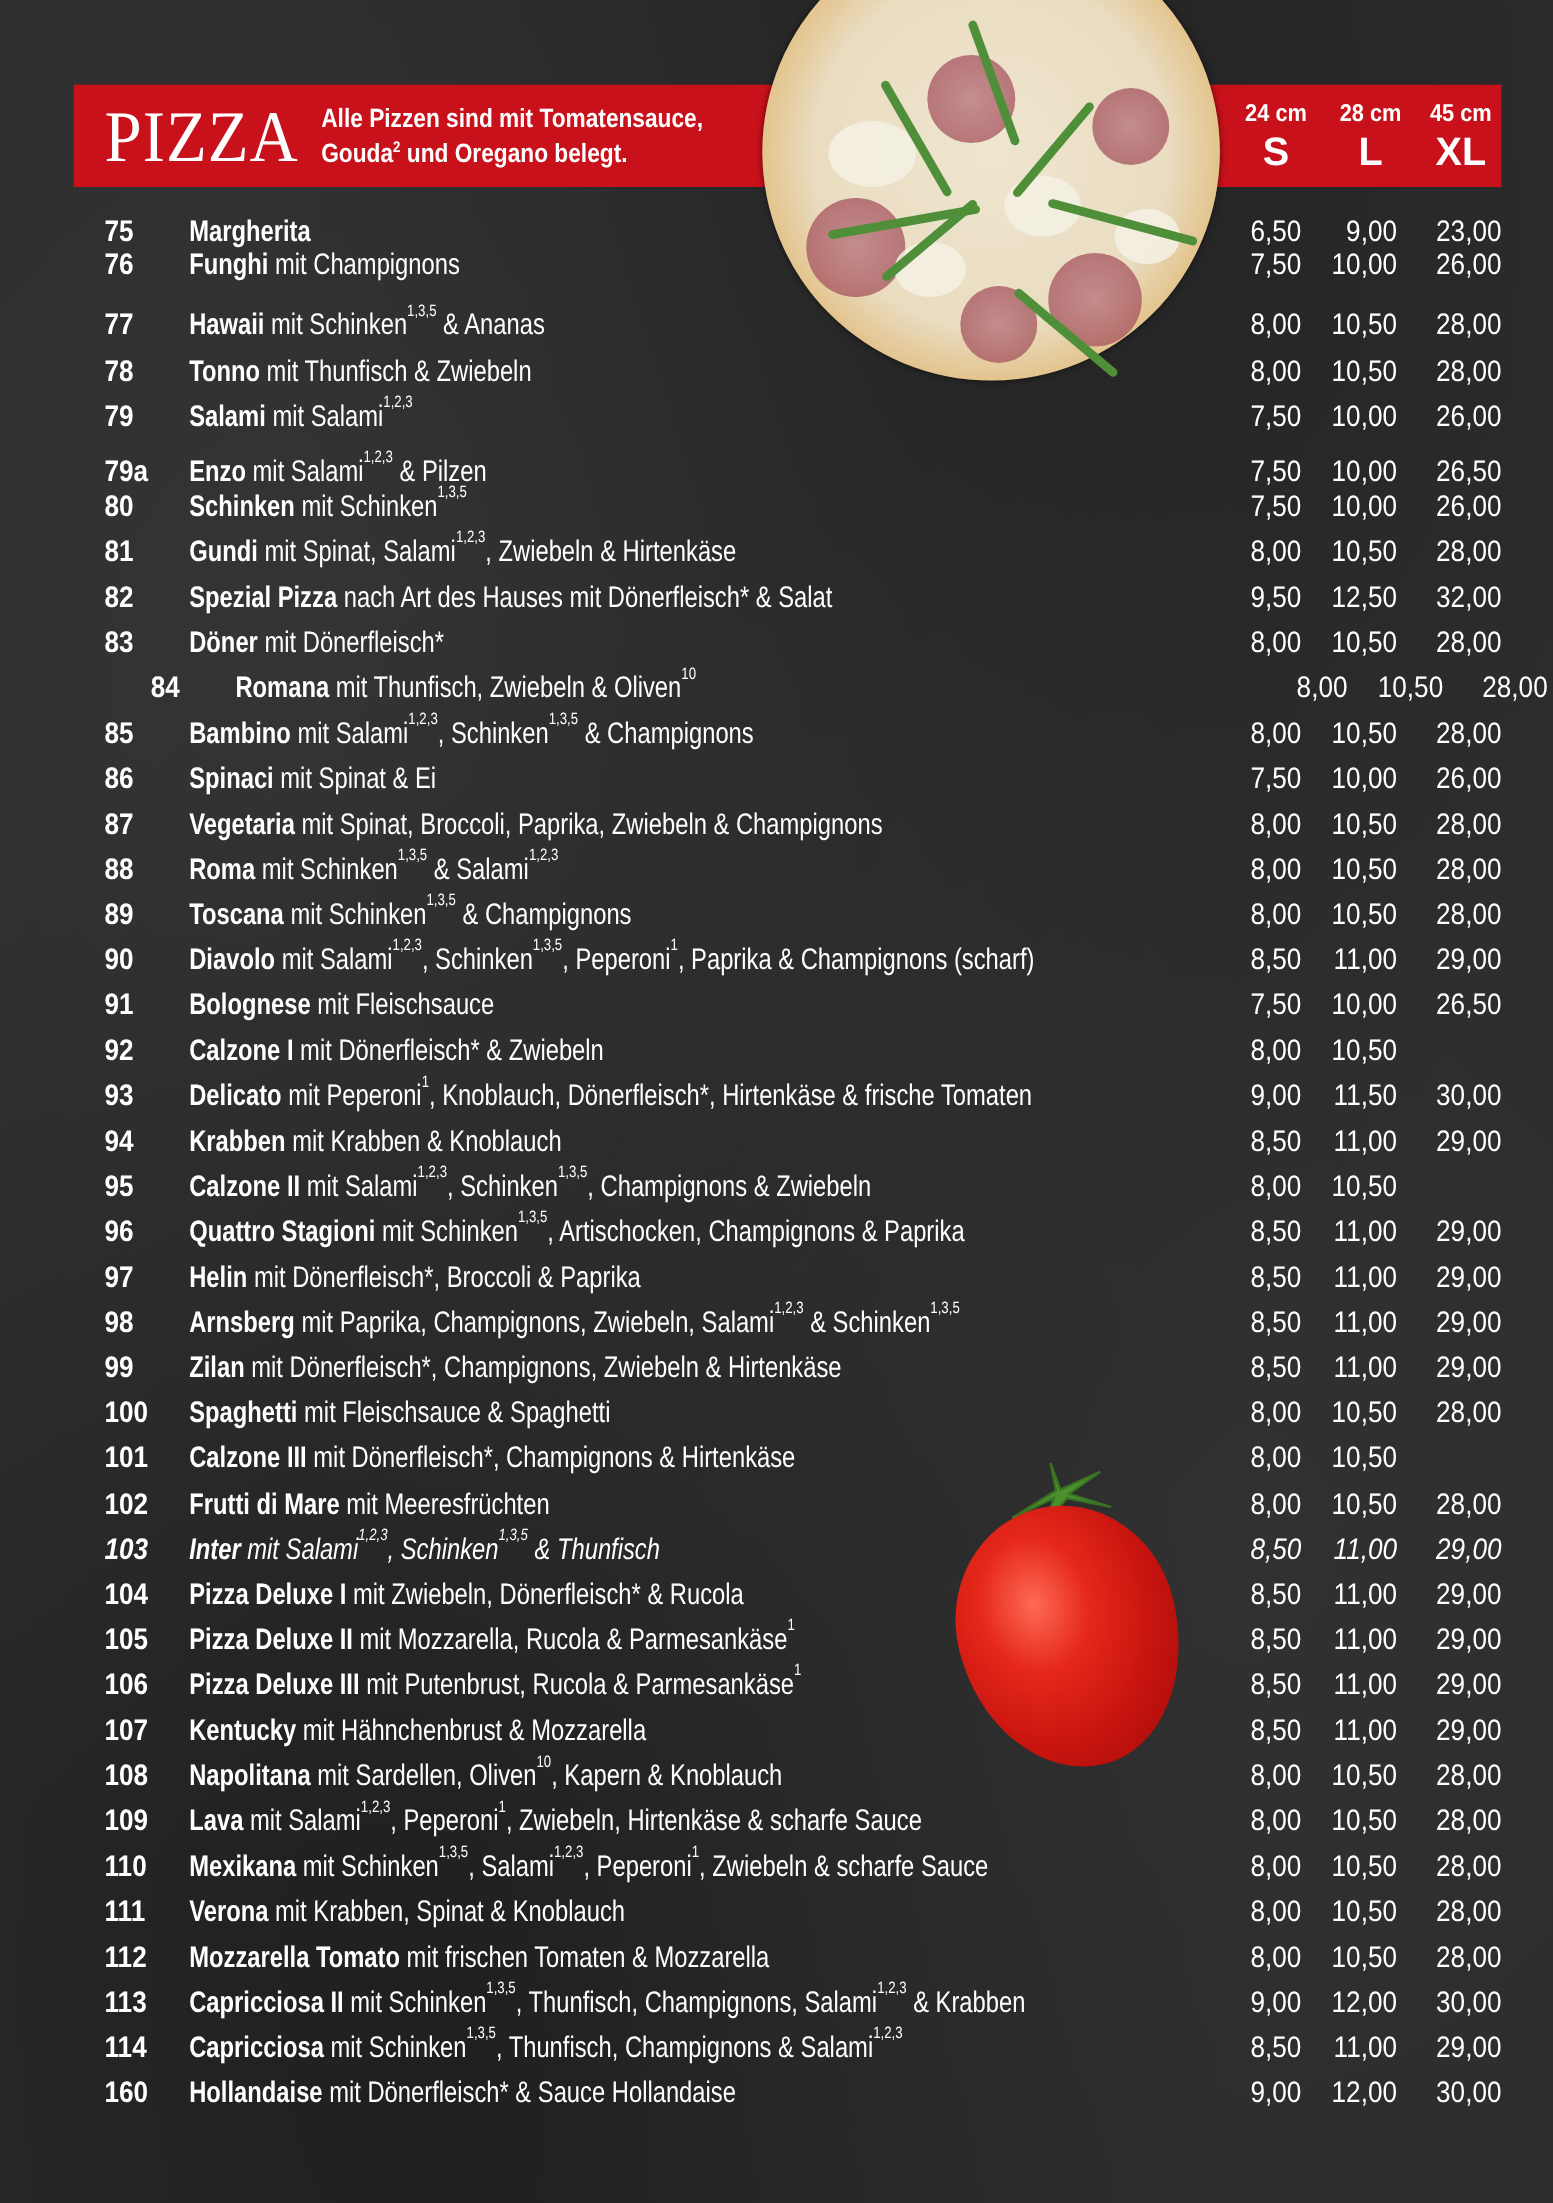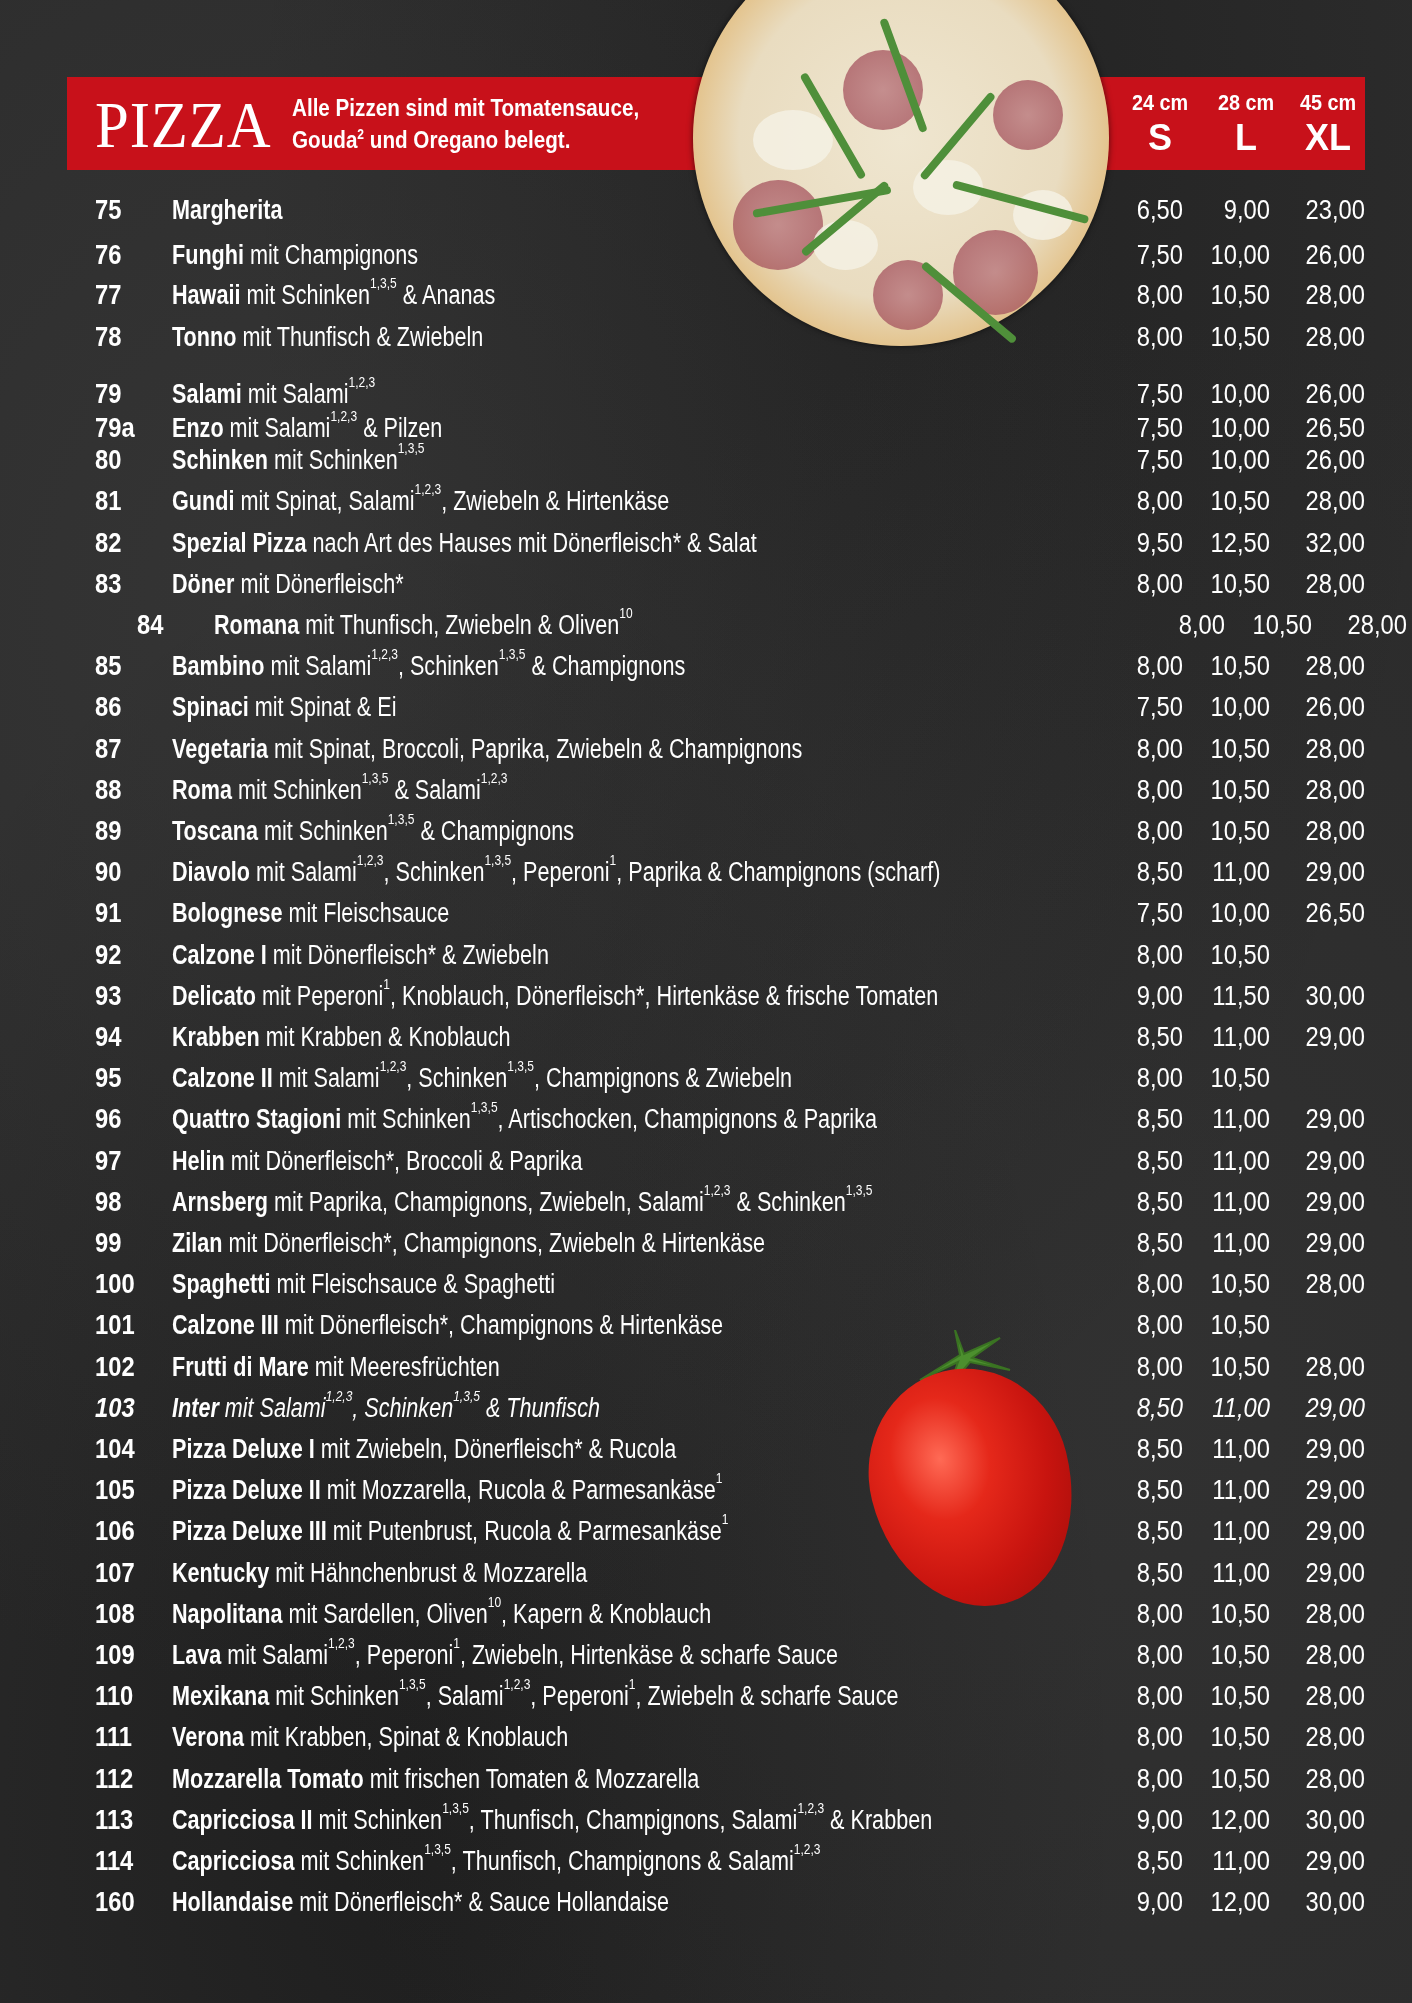--- a/index.html
+++ b/index.html
@@ -138,42 +138,42 @@
 <div class="tomato"></div>
 
 <div class="menu-list" id="menu-list">
     <div class="row" style="top: 190px;">
       <span class="num">75</span>
       <span class="desc"><span class="name">Margherita</span></span>
       <span class="price ps">6,50</span>
       <span class="price pl">9,00</span>
       <span class="price px">23,00</span>
     </div>
-    <div class="row" style="top: 235px;">
+    <div class="row" style="top: 220px;">
       <span class="num">76</span>
       <span class="desc"><span class="name">Funghi</span><span class="ing"> mit Champignons</span></span>
       <span class="price ps">7,50</span>
       <span class="price pl">10,00</span>
       <span class="price px">26,00</span>
     </div>
     <div class="row" style="top: 275.4px;">
       <span class="num">77</span>
       <span class="desc"><span class="name">Hawaii</span><span class="ing"> mit Schinken</span><sup class="allergen">1,3,5</sup><span class="ing"> &amp; Ananas</span></span>
       <span class="price ps">8,00</span>
       <span class="price pl">10,50</span>
       <span class="price px">28,00</span>
     </div>
     <div class="row" style="top: 316.6px;">
       <span class="num">78</span>
       <span class="desc"><span class="name">Tonno</span><span class="ing"> mit Thunfisch &amp; Zwiebeln</span></span>
       <span class="price ps">8,00</span>
       <span class="price pl">10,50</span>
       <span class="price px">28,00</span>
     </div>
-    <div class="row" style="top: 357.8px; margin-top: 16px;">
+    <div class="row" style="top: 357.8px;">
       <span class="num">79</span>
       <span class="desc"><span class="name">Salami</span><span class="ing"> mit Salami</span><sup class="allergen">1,2,3</sup></span>
       <span class="price ps">7,50</span>
       <span class="price pl">10,00</span>
       <span class="price px">26,00</span>
     </div>
     <div class="row" style="top: 408px;">
       <span class="num">79a</span>
       <span class="desc"><span class="name">Enzo</span><span class="ing"> mit Salami</span><sup class="allergen">1,2,3</sup><span class="ing"> &amp; Pilzen</span></span>
       <span class="price ps">7,50</span>

